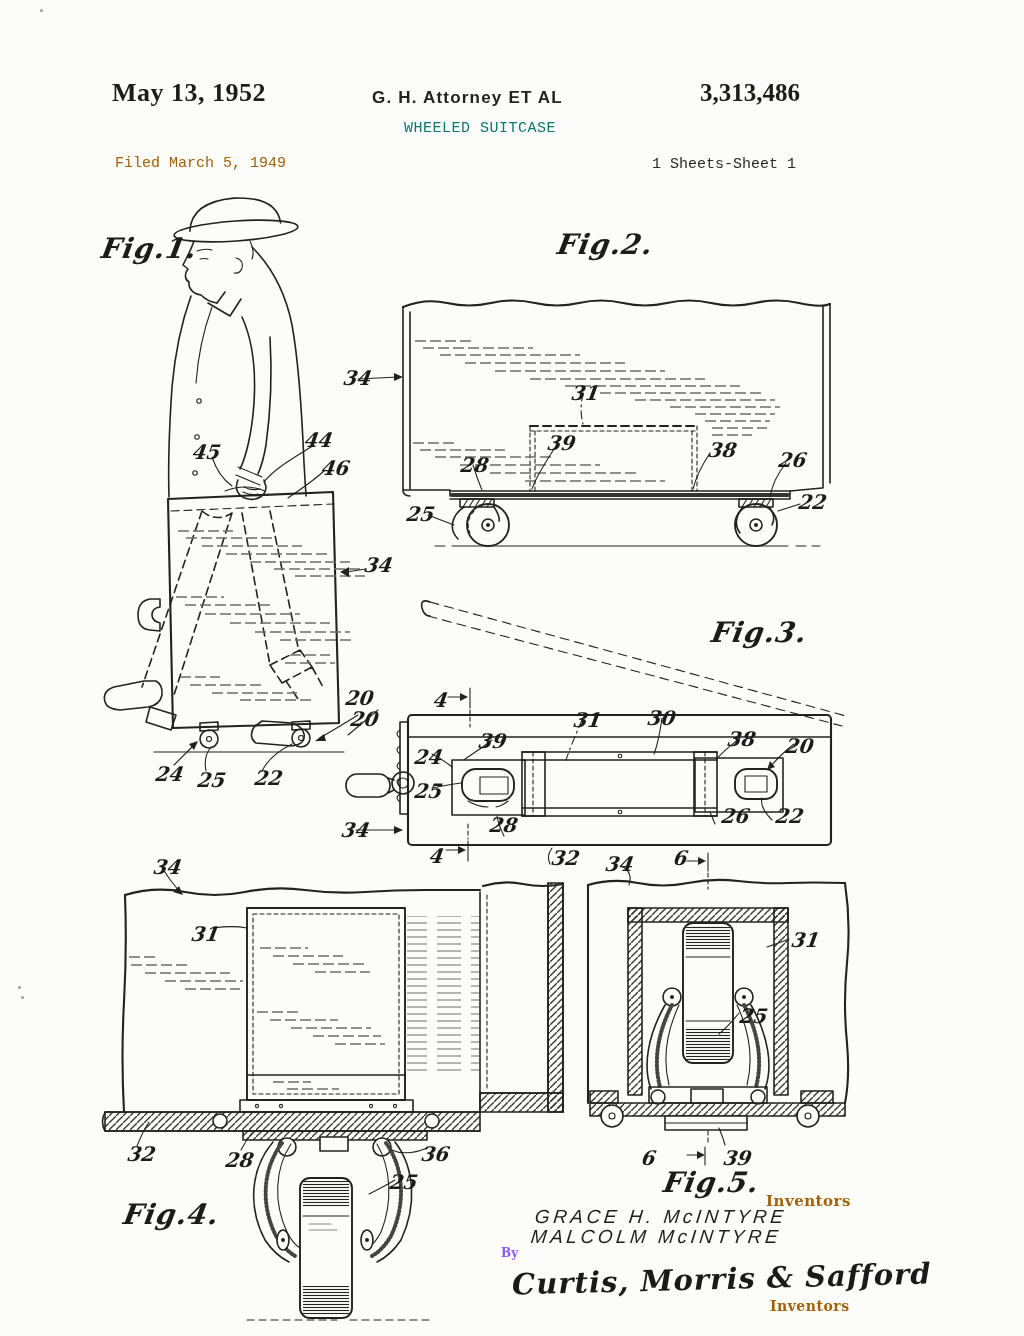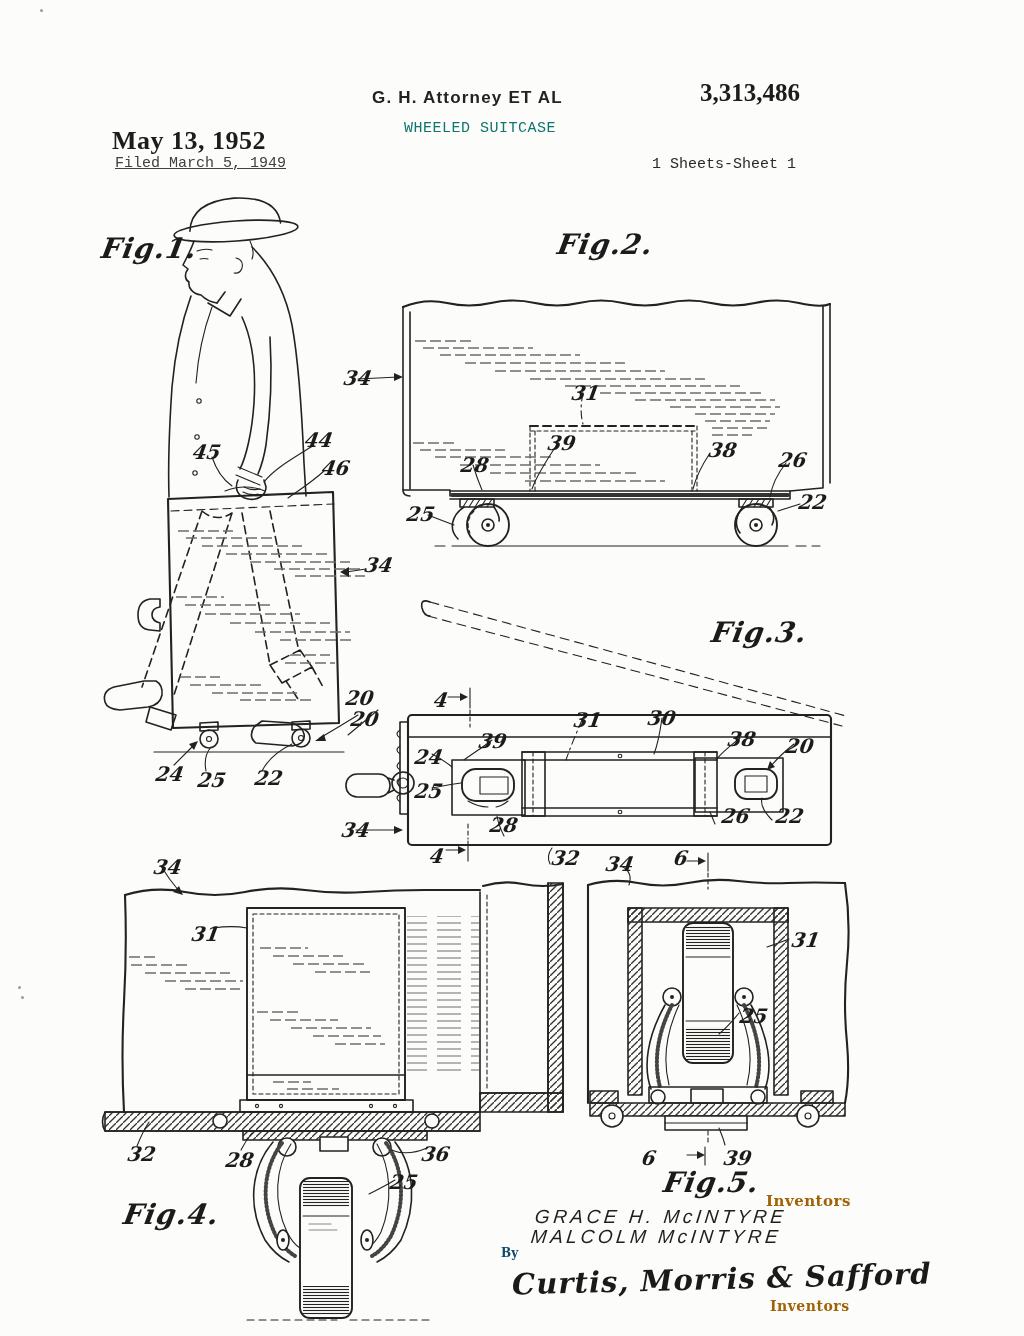--- a/index.html
+++ b/index.html
@@ -1,33 +1,33 @@
 <!DOCTYPE html>
 <html><head>
 <meta charset="utf-8">
 <style>
   html,body{margin:0;padding:0;background:#d8d8d4;}
   .page{position:relative;width:1024px;height:1336px;margin:0 auto;background:#fcfcfa;
         font-family:"Liberation Serif",serif;color:#1c1c1c;overflow:hidden;}
   .abs{position:absolute;white-space:nowrap;}
   
-  .h-date{left:112px;top:78px;font:700 26px "Liberation Serif",serif;letter-spacing:.5px;margin-top:48px;}
+  .h-date{left:112px;top:78px;font:700 26px "Liberation Serif",serif;letter-spacing:.5px;}
   .h-author{left:372px;top:88px;font:700 17px "Liberation Sans",sans-serif;letter-spacing:1.2px;color:#222;}
   .h-number{left:700px;top:79px;font:700 25px "Liberation Serif",serif;}
   .h-title{left:404px;top:120px;font:15px "Liberation Mono",monospace;letter-spacing:.5px;color:#0f766e;}
-  .h-filed{left:115px;top:155px;font:15px "Liberation Mono",monospace;color:#404040;text-decoration:underline;}
+  .h-filed{left:115px;top:155px;font:15px "Liberation Mono",monospace;color:#a16207;}
   .h-sheet{left:652px;top:156px;font:15px "Liberation Mono",monospace;color:#2a2a2a;}
   
   .figcap{font:italic 700 28px "DejaVu Serif",serif;letter-spacing:1px;transform:skewX(-10deg);color:#1b1b1b;}
   .ref{font:italic 700 20px "DejaVu Serif",serif;transform:skewX(-9deg);color:#1b1b1b;}
   
   .gothic{font:700 15px "DejaVu Serif",serif;letter-spacing:.5px;color:#a16207;}
   .hand-caps{font:italic 400 19px "Liberation Sans",sans-serif;letter-spacing:3.5px;color:#1f1f1f;transform:skewX(-6deg);}
   .sig{font:italic 600 29px "DejaVu Serif",serif;letter-spacing:1px;transform:rotate(-1.5deg);color:#1a1a1a;}
-  .by{font:700 12px "DejaVu Serif",serif;color:#0c4a6e;}
+  .by{font:700 12px "DejaVu Serif",serif;color:#8b5cf6;}
   svg{position:absolute;overflow:visible;}
   .ln{stroke:#222;fill:none;stroke-width:1.6;stroke-linecap:round;stroke-linejoin:round;}
   .bold{stroke-width:2.1;}
   .thin{stroke-width:1.1;}
   .st{stroke:#6c6c6c;fill:none;stroke-width:1.3;stroke-dasharray:11 4;}
   .dash{stroke-dasharray:8 5;}
   .dash2{stroke-dasharray:4 3;}
   .artifact{background:#9a9a96;border-radius:50%;}
 </style>
 </head>

